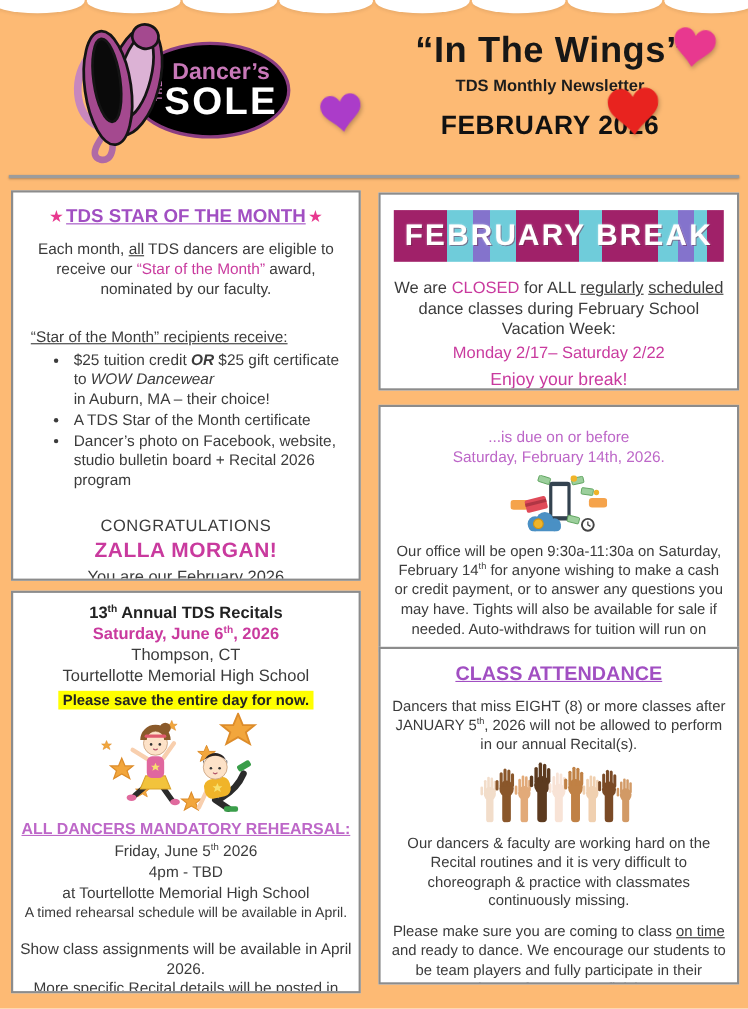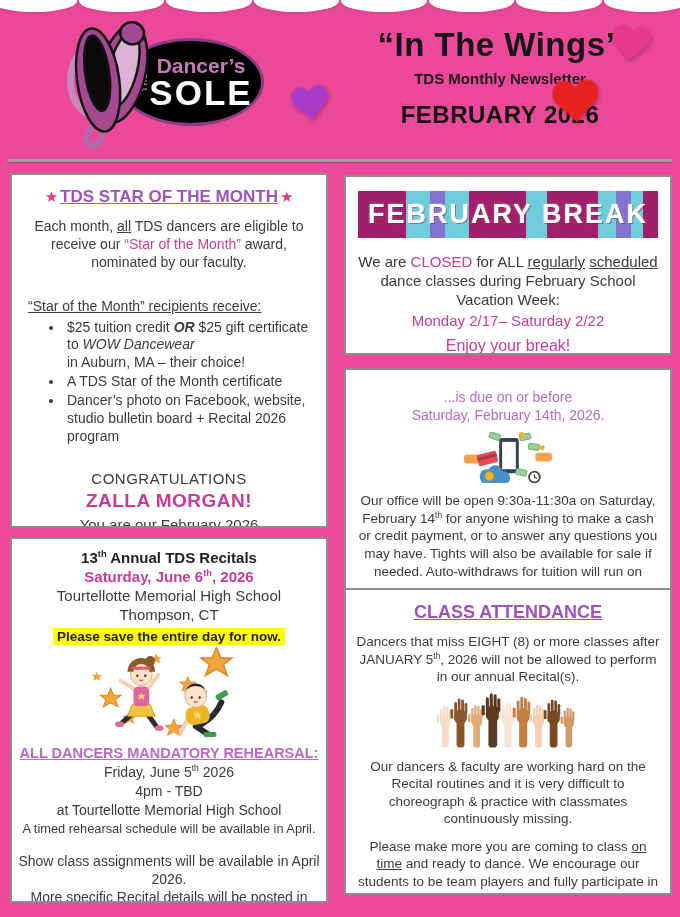--- a/index.html
+++ b/index.html
@@ -1,18 +1,18 @@
 <!DOCTYPE html>
 <html style="--pink-accent: #c93a9e; --purple-heading: #a14fc2; --violet-subhead: #bd67c8; --banner-magenta: #a02169; --banner-teal: #6fccda; --banner-purple: #8473cc; --highlight-yellow: #ffff00; --heart-pink: #e8388f; --heart-purple: #ab3cc9; --heart-red: #e8231f; --logo-plum: #8b3d82; --logo-orchid: #c878b8;"><head>
 <meta charset="utf-8">
 <style>
   html,body{margin:0;padding:0;background:#ffffff;}
   *{box-sizing:border-box;}
   .page{
-    position:relative;width:680px;height:917px;margin:0 auto;background:#ec4899;
+    position:relative;width:680px;height:917px;margin:0 auto;background:#fdba74;
     font-family:"Liberation Sans","DejaVu Sans",sans-serif;color:#3b3b3b;overflow:hidden;text-decoration:underline;
   }
   
   .scallops{position:absolute;top:-10px;left:-10px;right:-10px;height:22px;display:flex;z-index:0;}
   .scallops span{flex:1;height:22px;background:#fff;border-radius:0 0 50% 50%;box-shadow:0 2px 3px rgba(0,0,0,0.07);margin:0 1px;}
 
   
   .header{position:absolute;left:0;top:0;width:680px;height:160px;z-index:1;}
   .logo{position:absolute;left:30px;top:12px;width:240px;height:140px;}
   .logo-oval{
@@ -187,22 +187,22 @@
     </ul>
     <div class="congrats">CONGRATULATIONS</div>
     <div class="winner">ZALLA MORGAN!</div>
     <div class="outro">You are our February 2026</div>
 
   </div>
 
   <div class="box" id="recital-box">
     <div class="recital-title"><span>13</span><sup>th</sup><span> Annual TDS Recitals</span></div>
     <div class="recital-date"><span>Saturday, June 6</span><sup>th</sup><span>, 2026</span></div>
+    <div class="recital-line">Thompson, CT</div>
     <div class="recital-line">Tourtellotte Memorial High School</div>
-    <div class="recital-line">Thompson, CT</div>
     <div><span class="hl">Please save the entire day for now.</span></div>
 
     <svg class="kids-svg" width="168" height="94" viewBox="0 0 170 95">
       <defs>
           <path id="st" d="M0,-9 2.6,-2.8 9,-2.8 4.2,1.1 6.4,7.4 0,3.7 -6.4,7.4 -4.2,1.1 -9,-2.8 -2.6,-2.8 Z"></path>
         </defs>
       <g fill="#f2a63c" stroke="#dd8c2a" stroke-width="1">
         <use href="#st" transform="translate(133,16) scale(1.7)"></use>
         <use href="#st" transform="translate(104,38) scale(0.9)"></use>
         <use href="#st" transform="translate(55,32) scale(0.6)"></use>
@@ -318,17 +318,17 @@
       <use href="#hand" transform="translate(47,58) scale(0.8)" fill="#e2aa79"></use>
       <use href="#hand" transform="translate(64,58) scale(1.02)" fill="#5c3a1f"></use>
       <use href="#hand" transform="translate(80,58) scale(0.85)" fill="#f8e3d6"></use>
       <use href="#hand" transform="translate(96,58) scale(0.95)" fill="#c08145"></use>
       <use href="#hand" transform="translate(112,58) scale(0.8)" fill="#f0d0b0"></use>
       <use href="#hand" transform="translate(128,58) scale(0.9)" fill="#7a4a26"></use>
       <use href="#hand" transform="translate(144,58) scale(0.75)" fill="#d29a66"></use>
     </svg>
 
     <div class="p135 att-p">Our dancers &amp; faculty are working hard on the Recital routines and it is very difficult to choreograph &amp; practice with classmates continuously missing.</div>
-    <div class="p135 att-p"><span>Please make more you are coming to class </span><span class="sg-u">on time</span><span> and ready to dance.  We encourage our students to be team players and fully participate in their classes from start to finish.</span></div>
+    <div class="p135 att-p"><span>Please make sure you are coming to class </span><span class="sg-u">on time</span><span> and ready to dance.  We encourage our students to be team players and fully participate in their classes from start to finish.</span></div>
 
   </div>
 
 </div>
 
 </body></html>

